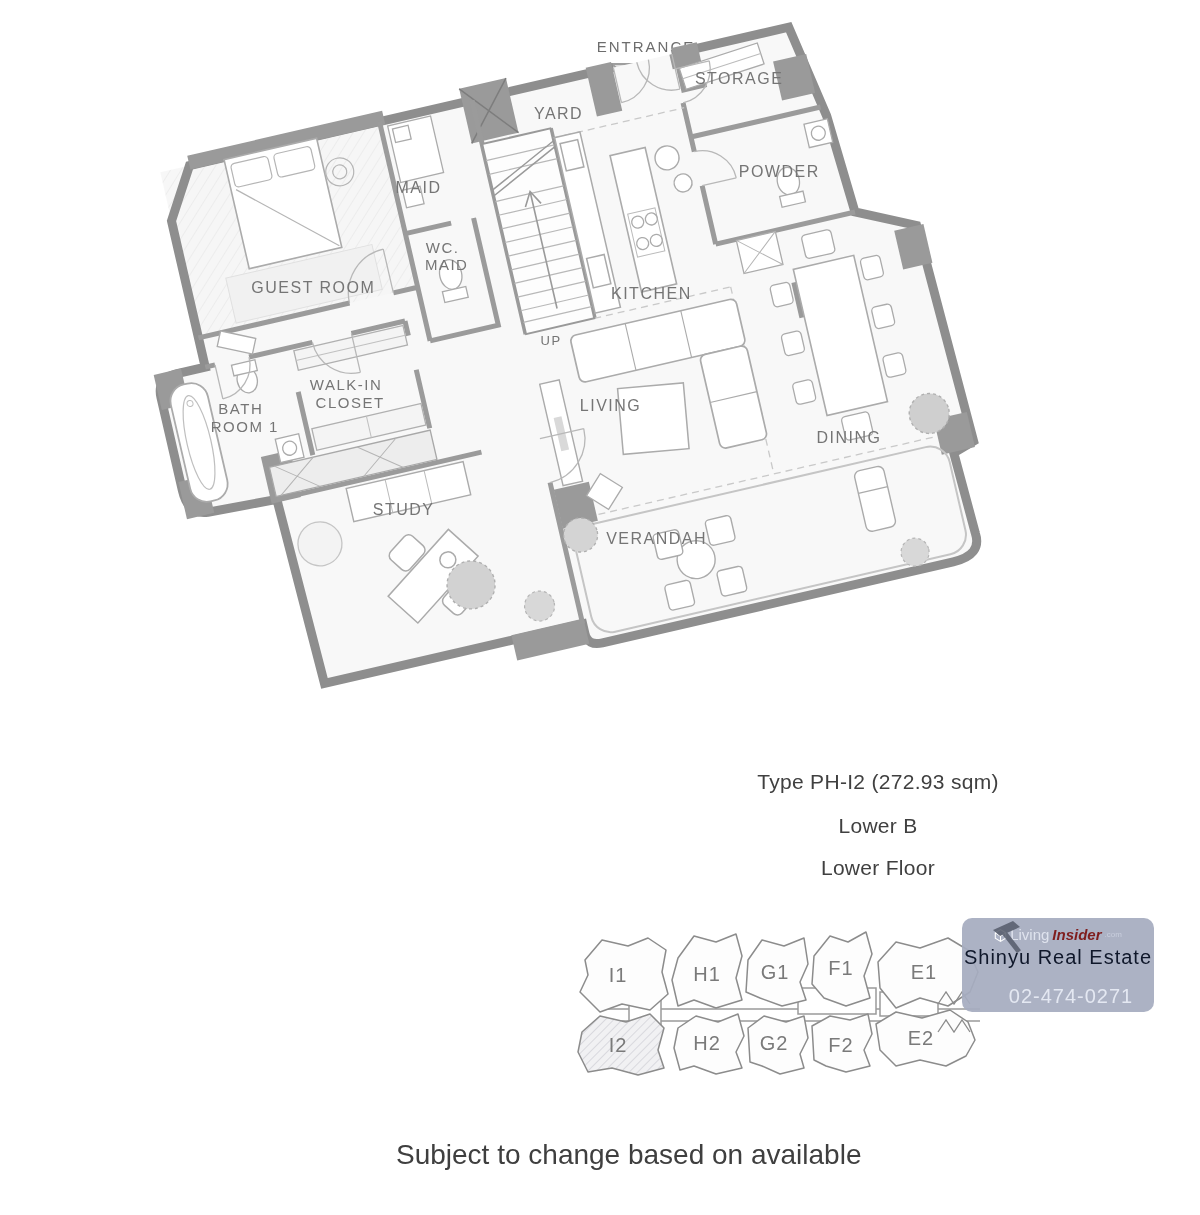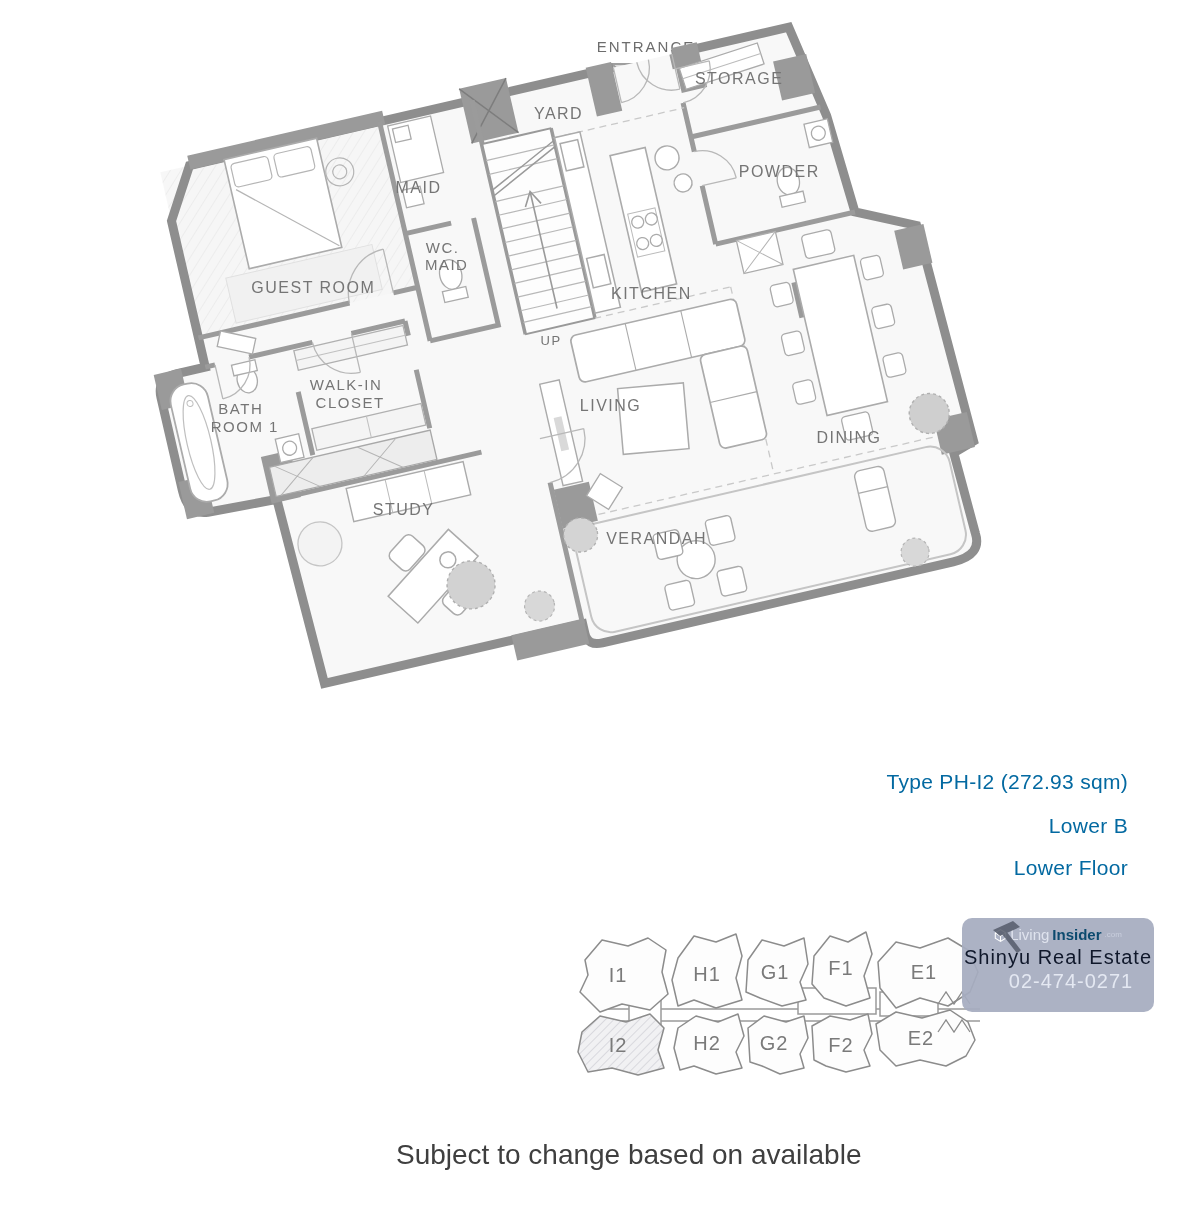--- a/index.html
+++ b/index.html
@@ -3,33 +3,33 @@
 <meta charset="utf-8">
 <style>
   html,body{margin:0;padding:0}
   body{width:1200px;height:1215px;background:#ffffff;position:relative;overflow:hidden;
        font-family:"Liberation Sans",sans-serif;}
   .abs{position:absolute}
   svg text{font-family:"Liberation Sans",sans-serif;}
   text.rl{fill:#757575;letter-spacing:1.5px;}
   text.entr{fill:#6d6d6d;letter-spacing:2px;}
   text.kp{fill:#7a7a7a;letter-spacing:1px;}
-  .detail-line{position:absolute;left:628px;width:500px;text-align:right;
-               font-size:21px;color:#0369a1;letter-spacing:0.3px;}
+  .detail-line{position:absolute;left:628px;width:500px;text-align:center;
+               font-size:21px;color:#404040;letter-spacing:0.3px;}
   .footer-line{position:absolute;left:396px;top:1139px;font-size:28px;color:#3f3f3f;}
   .wm-badge{position:absolute;left:962px;top:918px;width:192px;height:94px;
             background:rgba(166,172,191,0.93);border-radius:10px;color:#eef1f8;
             text-align:center;box-sizing:border-box;padding-top:9px;}
   .wm-logo-row{display:flex;align-items:center;justify-content:center;gap:3px;
                font-size:15px;line-height:16px;}
   .wm-brand-prefix{font-weight:300;color:#dfe3ee;}
-  .wm-brand-name{font-weight:bold;color:#0c4a6e;}
+  .wm-brand-name{font-weight:bold;color:#7f1d1d;font-style:italic;}
   .wm-brand-tld{font-size:8px;color:#c9cedd;align-self:flex-end;}
   .wm-agency{font-size:20px;font-weight:300;color:#0f172a;letter-spacing:1px;margin-top:3px;}
-  .wm-phone{font-size:20px;font-weight:300;color:#e4e8f2;letter-spacing:1px;margin-top:1px;padding-left:26px;}
+  .wm-phone{font-size:20px;font-weight:300;color:#e4e8f2;letter-spacing:1px;margin-top:16px;padding-left:26px;}
   .wm-tool{position:absolute;left:985px;top:918px;}
 </style>
 </head>
 <body>
 
 <svg class="abs" style="left:0;top:0" width="1200" height="700" viewBox="0 0 1200 700">
   <defs>
     <pattern id="woodHatch" width="9" height="9" patternUnits="userSpaceOnUse" patternTransform="rotate(45)">
       <rect width="9" height="9" fill="#f6f6f6"></rect>
       <line x1="0" y1="0" x2="0" y2="9" stroke="#eaeaea" stroke-width="2"></line>

